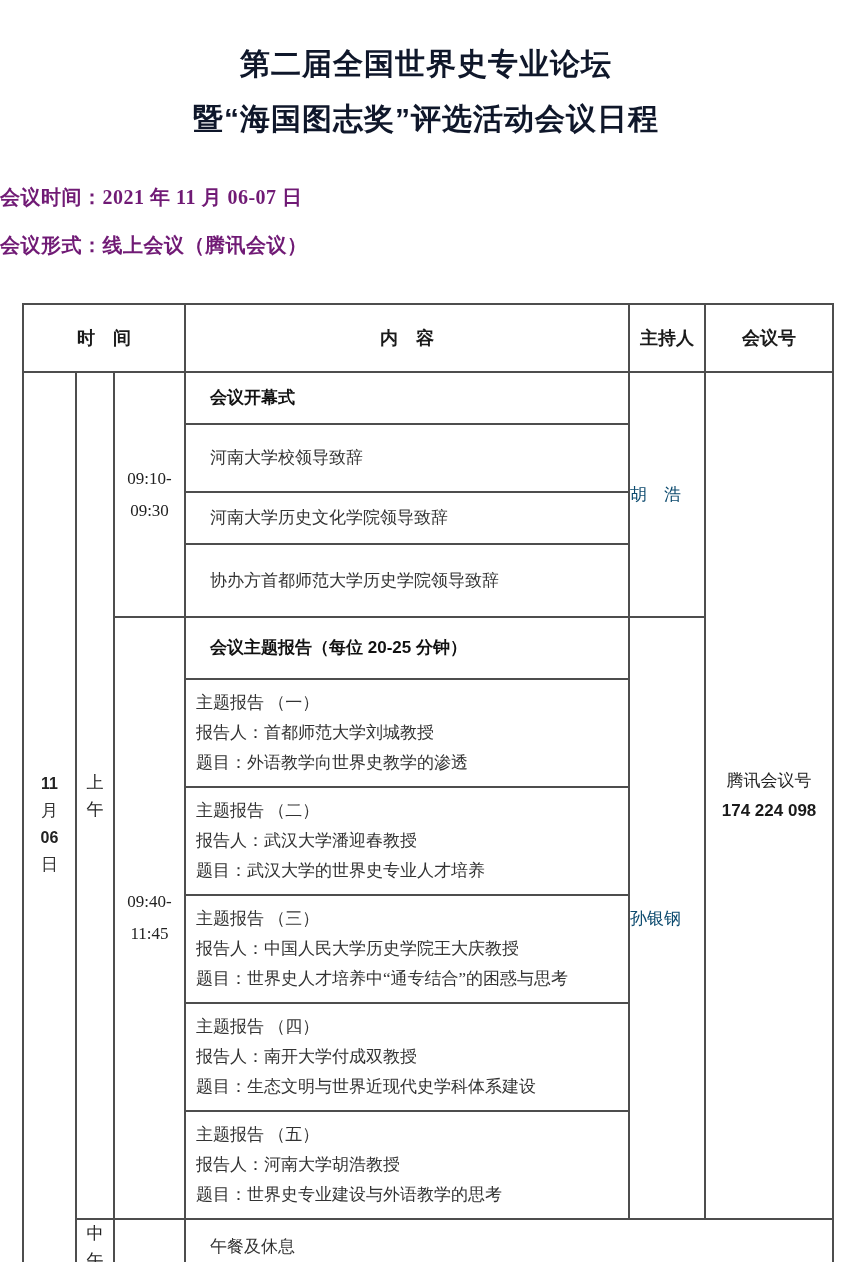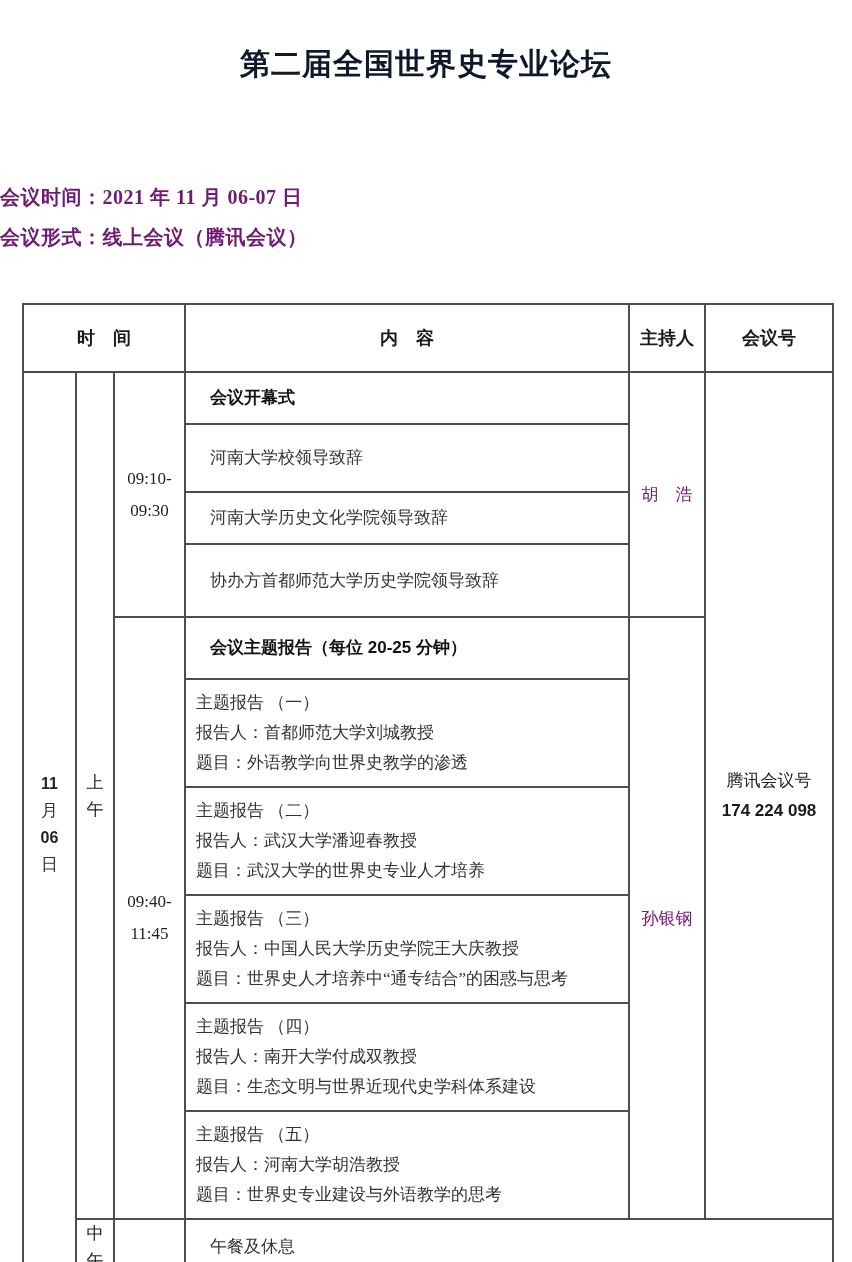--- a/index.html
+++ b/index.html
@@ -29,21 +29,21 @@
     position: absolute;
     left: 0; right: 0;
     text-align: left;
     font-family: "Liberation Serif", sans-serif;
     font-weight: bold;
     font-size: 20px;
     color: #701a75;
     letter-spacing: 0.5px;
   }
   .sub1 { top: 184px; }
-  .sub2 { top: 224px; }
+  .sub2 { top: 232px; }
 
   table.schedule {
     position: absolute;
     left: 22px;
     top: 303px;
     width: 810px;
     border-collapse: collapse;
     table-layout: fixed;
     font-size: 17px;
   }
@@ -84,37 +84,38 @@
   }
   td.datecell { text-align: center; }
   td.datecell span { display: block; line-height: 27px; }
   td.datecell span.num {
     font-family: "Liberation Sans", sans-serif;
     font-weight: 600;
     font-size: 16px;
     color: #222222;
   }
   td.ampmcell { text-align: center; line-height: 27px; color: #222222; }
-  td.hostcell { text-align: center; color: #701a75; }
+  td.hostcell { color: #0c4a6e; }
   td.meetingcell { text-align: center; }
   .m-label { line-height: 30px; color: #222222; }
   .m-number {
     font-family: "Liberation Sans", sans-serif;
     font-weight: 600;
     font-size: 17px;
     line-height: 30px;
     color: #1a1a1a;
   }
 </style>
 </head>
 <body>
 
 <div class="page">
 
   <div class="title title1">第二届全国世界史专业论坛</div>
+  <div class="title title2">暨“海国图志奖”评选活动会议日程</div>
   <div class="subline sub1">会议时间：2021 年 11 月 06-07 日</div>
   <div class="subline sub2">会议形式：线上会议（腾讯会议）</div>
 
   <table class="schedule">
     <colgroup>
       <col style="width:53px">
       <col style="width:38px">
       <col style="width:71px">
       <col style="width:444px">
       <col style="width:76px">

